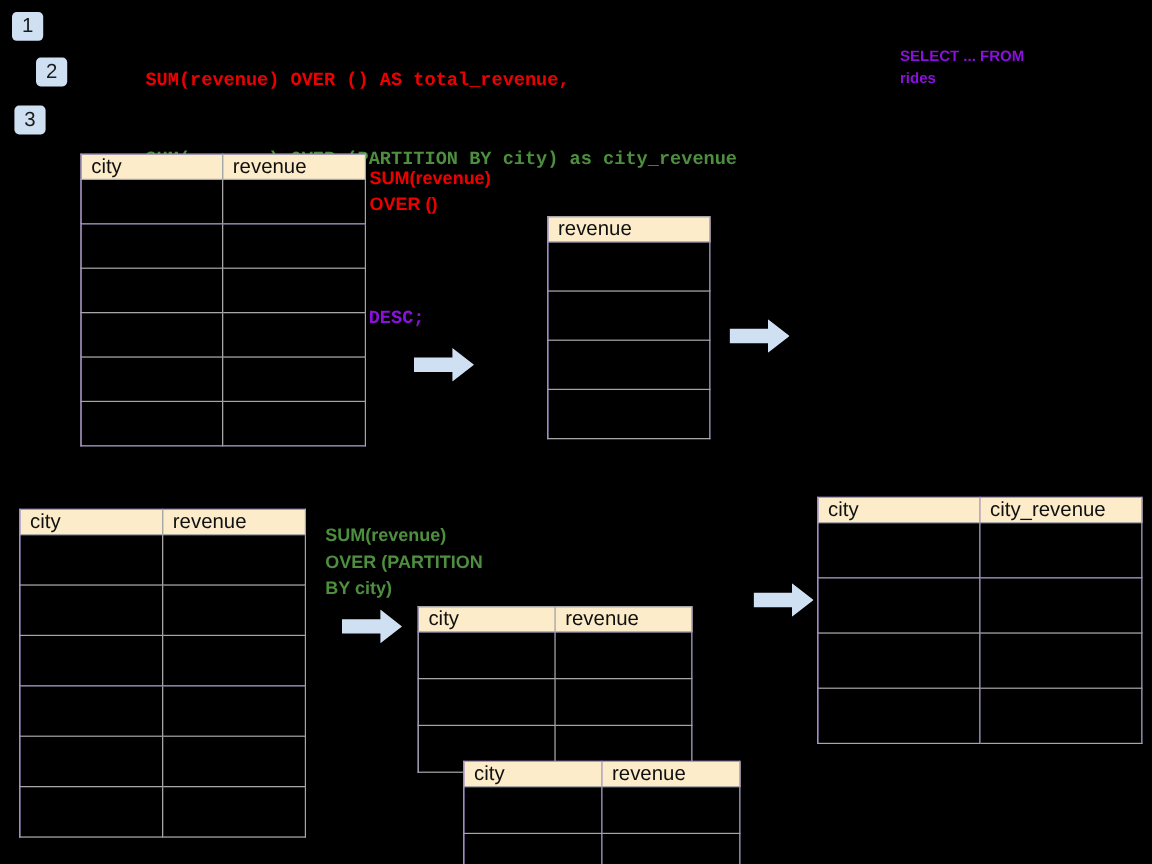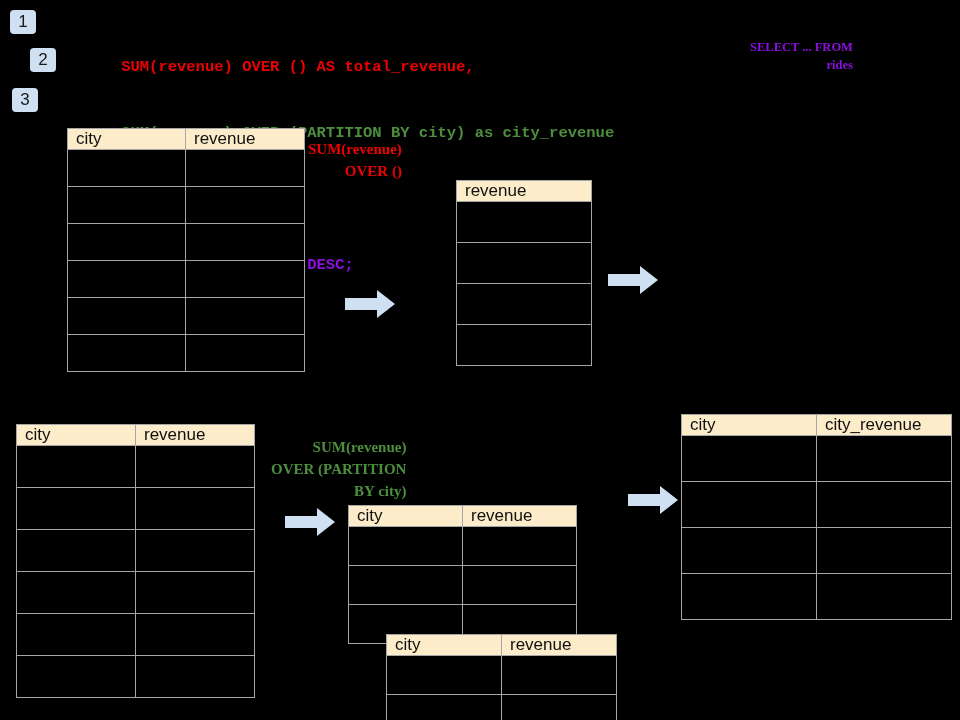--- a/index.html
+++ b/index.html
@@ -48,26 +48,25 @@
     letter-spacing: 0px;
   }
   .sql-line { white-space: pre; }
   .c-purple { color: #8c10dd; }
   .c-red    { color: #ee0000; }
   .c-green  { color: #4d8f3f; }
 
   
   .annot {
     position: absolute;
-    font-family: Liberation Serif, serif;
+    font-family: Liberation Sans, sans-serif;
     font-size: 15px;
     line-height: 22px;
     font-weight: bold;
     white-space: pre;
-    text-align: right;
   }
   .annot.small {
     font-size: 12.5px;
     line-height: 18px;
   }
 
   
   .tbl {
     position: absolute;
     border-collapse: collapse;

